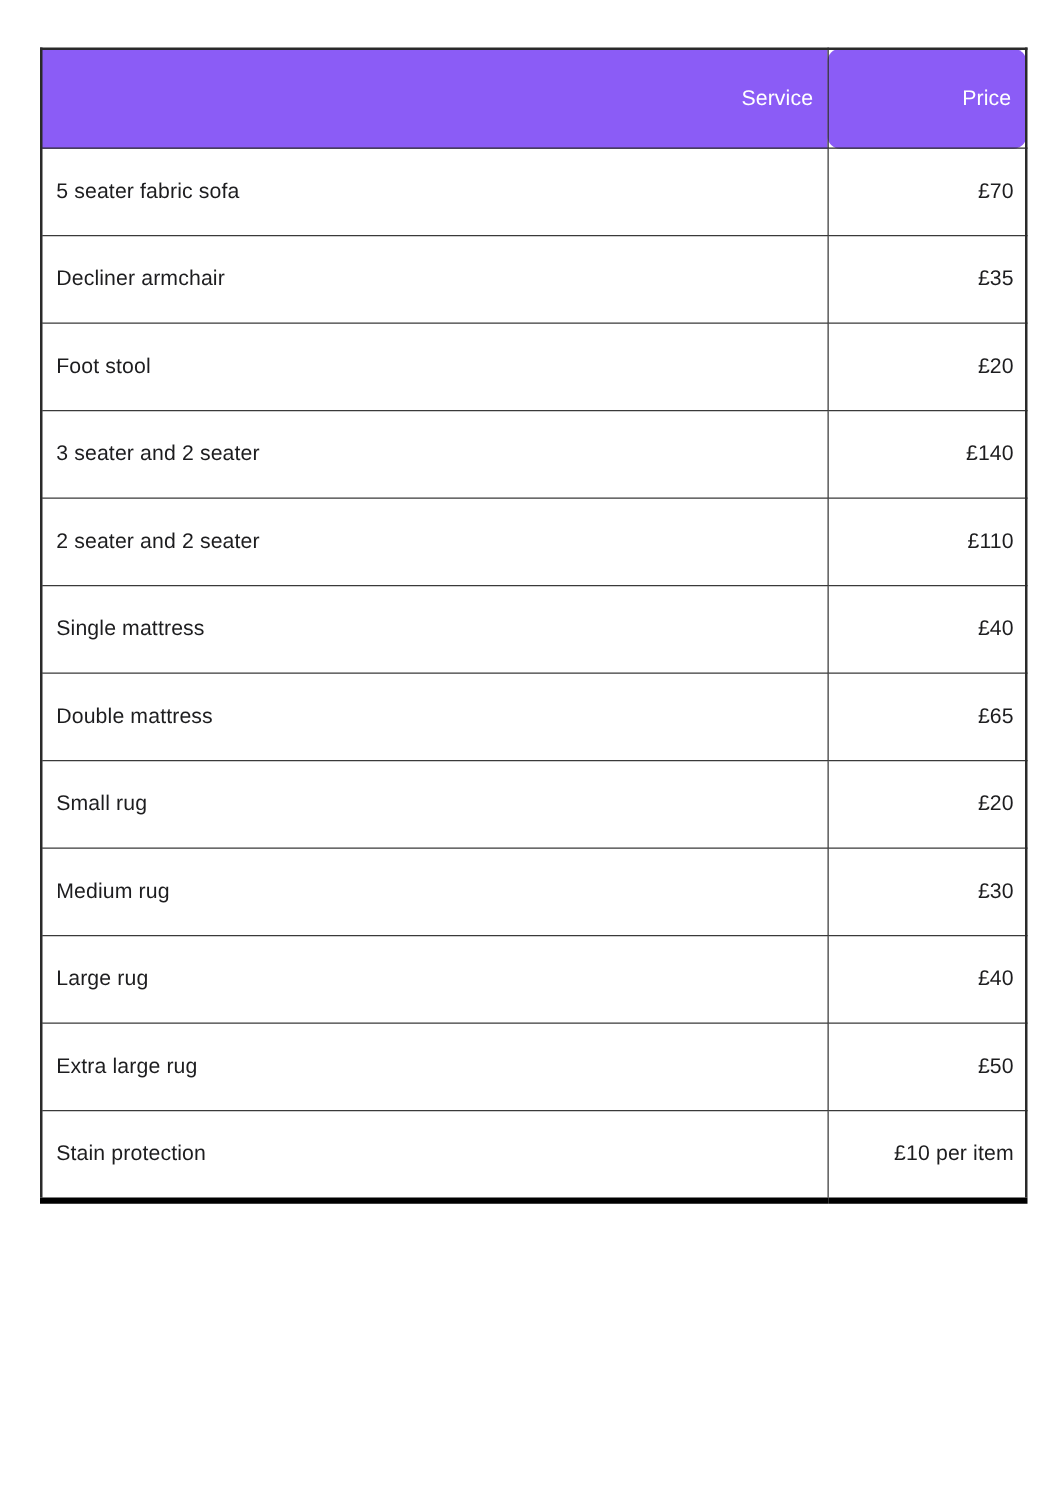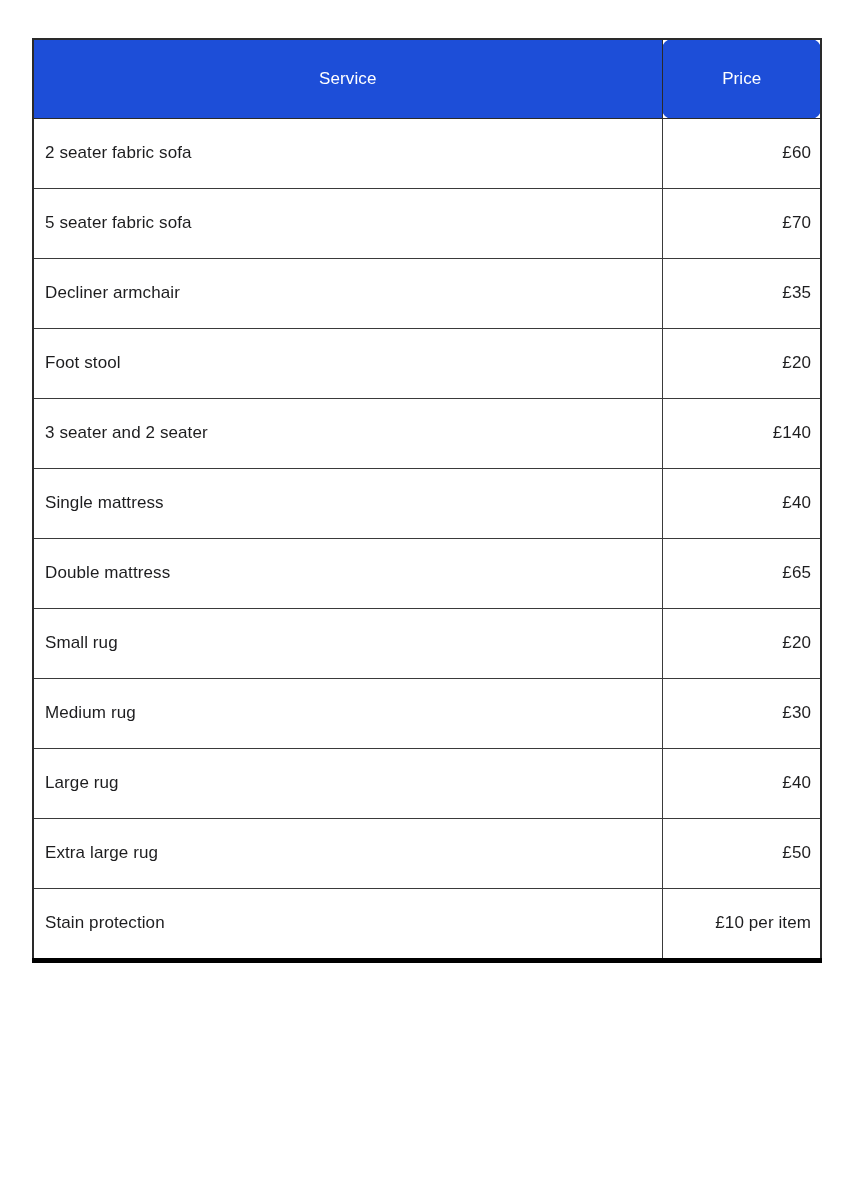--- a/index.html
+++ b/index.html
@@ -34,26 +34,26 @@
     width: 788px;
     border-collapse: collapse;
     table-layout: fixed;
     border: 2px solid #2a2a2a;
   }
 
   table.price-table col.col-service { width: 629px; }
   table.price-table col.col-price   { width: 159px; }
 
   table.price-table thead th {
-    background: #1d4ed8;
+    background: #8b5cf6;
     color: #ffffff;
     font-weight: 400;
     font-size: 17px;
     line-height: 1.3;
-    text-align: center;
+    text-align: right;
     vertical-align: middle;
     height: 78px;
     padding: 0 11px;
     border: 1.5px solid #2a2a2a;
     letter-spacing: 0.1px;
   }
 
   table.price-table thead th.price-head {
     padding-left: 12px;
     border-radius: 10px;
@@ -97,38 +97,38 @@
         <col class="col-price">
       </colgroup>
       <thead>
         <tr>
           <th class="service-head">Service</th>
           <th class="price-head">Price</th>
         </tr>
       </thead>
       <tbody id="table-body">
           <tr>
-            <td class="cell-service">2 seater fabric sofa</td>
-            <td class="cell-price">£60</td>
-          </tr>
-          <tr>
             <td class="cell-service">5 seater fabric sofa</td>
             <td class="cell-price">£70</td>
           </tr>
           <tr>
             <td class="cell-service">Decliner armchair</td>
             <td class="cell-price">£35</td>
           </tr>
           <tr>
             <td class="cell-service">Foot stool</td>
             <td class="cell-price">£20</td>
           </tr>
           <tr>
             <td class="cell-service">3 seater and 2 seater</td>
             <td class="cell-price">£140</td>
+          </tr>
+          <tr>
+            <td class="cell-service">2 seater and 2 seater</td>
+            <td class="cell-price">£110</td>
           </tr>
           <tr>
             <td class="cell-service">Single mattress</td>
             <td class="cell-price">£40</td>
           </tr>
           <tr>
             <td class="cell-service">Double mattress</td>
             <td class="cell-price">£65</td>
           </tr>
           <tr>

